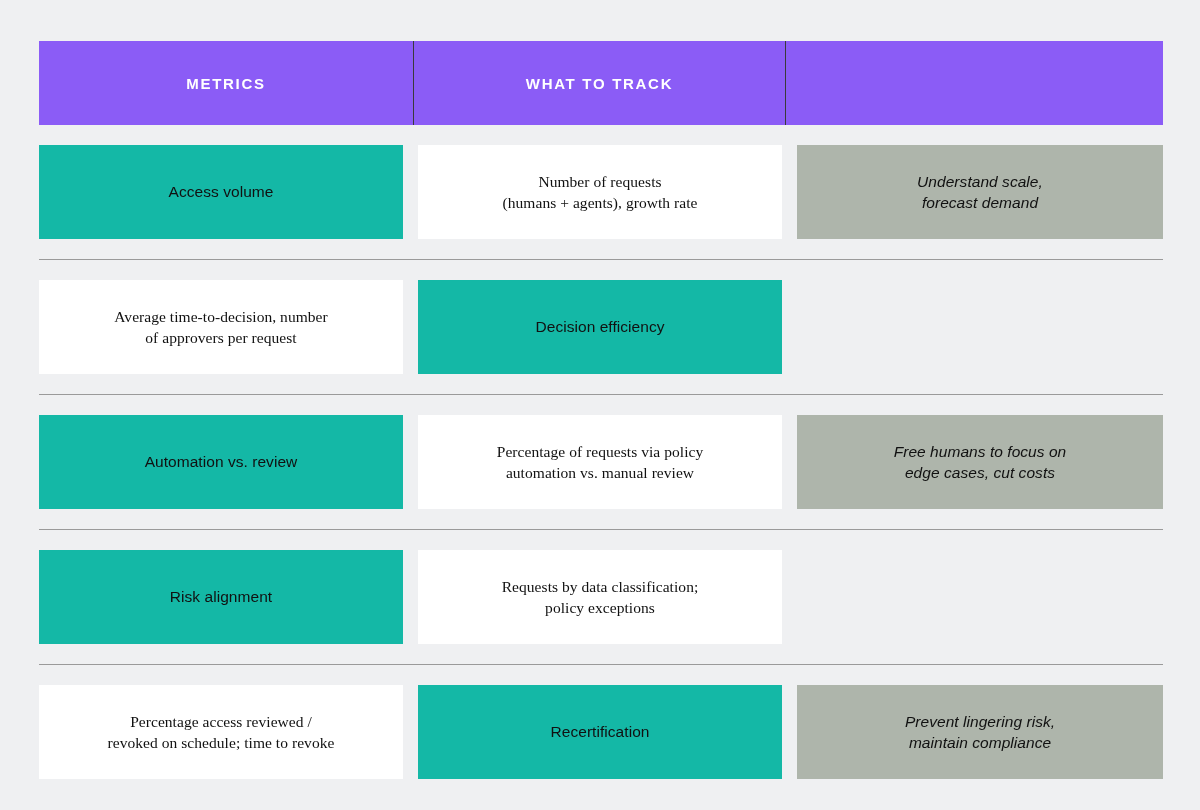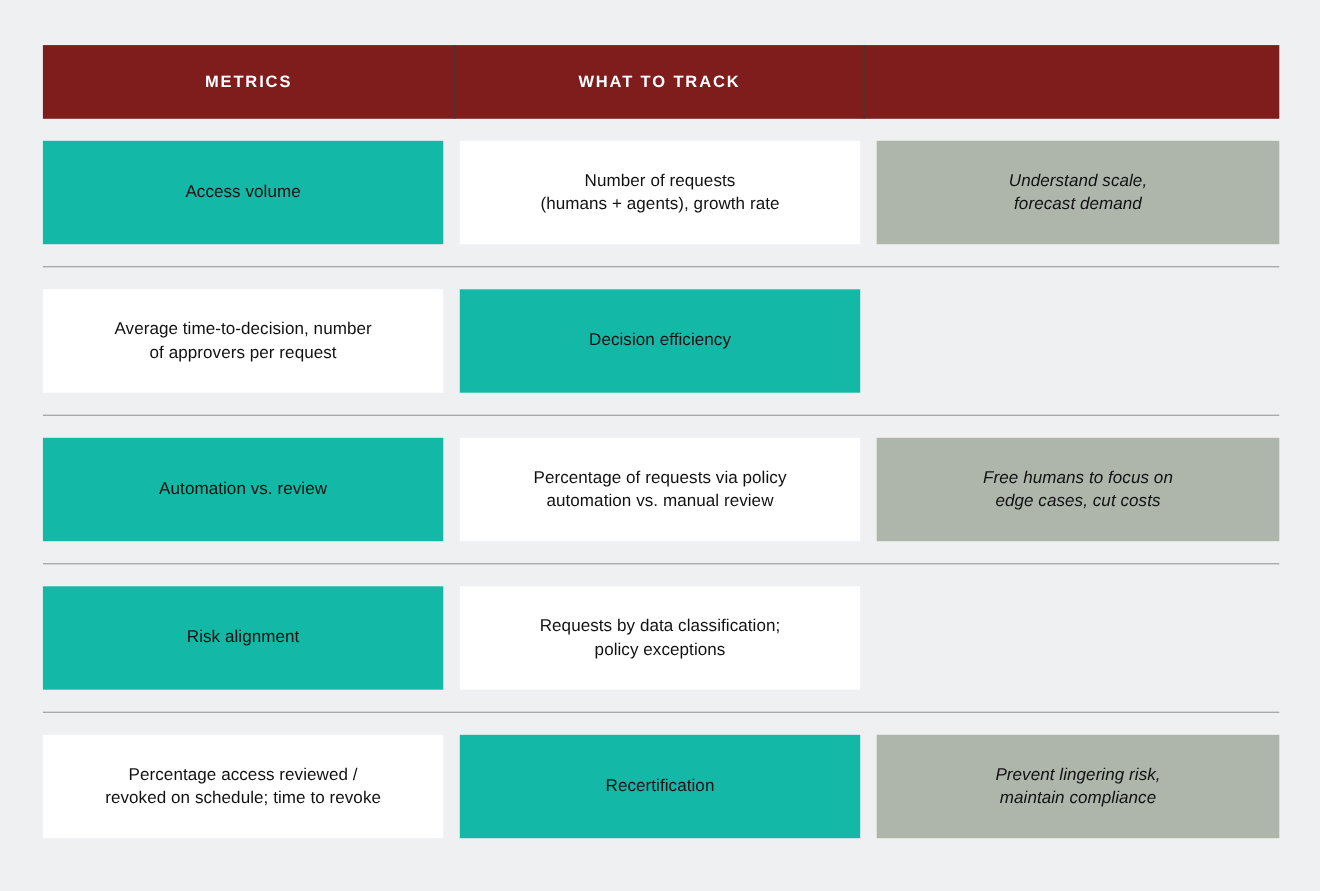--- a/index.html
+++ b/index.html
@@ -17,22 +17,22 @@
   #table-wrap {
     position: absolute;
     left: 39px;
     top: 41px;
     width: 1124px;
   }
 
   
   .header-row {
     display: flex;
-    height: 67px;
-    background: #7f1d1d;
+    height: 84px;
+    background: #8b5cf6;
   }
   .header-cell {
     display: flex;
     align-items: center;
     justify-content: center;
     color: #ffffff;
     font-size: 15px;
     font-weight: 700;
     letter-spacing: 1.7px;
     text-transform: uppercase;
@@ -57,21 +57,21 @@
     justify-content: center;
     text-align: center;
     box-sizing: border-box;
     padding: 6px 18px;
     font-size: 15.5px;
     line-height: 1.38;
     color: #111111;
     letter-spacing: 0.05px;
   }
   .cell.metric   { width: 364px; background: #14b8a6; }
-  .cell.track    { width: 364px; background: #ffffff; }
+  .cell.track    { width: 364px; background: #ffffff; font-family: Liberation Serif, serif; }
   .cell.matters  { width: 366px; background: #aeb5ab; font-style: italic; }
 
   .row-divider {
     height: 1px;
     background: #9a9a9a;
     width: 1124px;
     margin: 20px 0 20px 0;
   }
 </style>
 </head>

